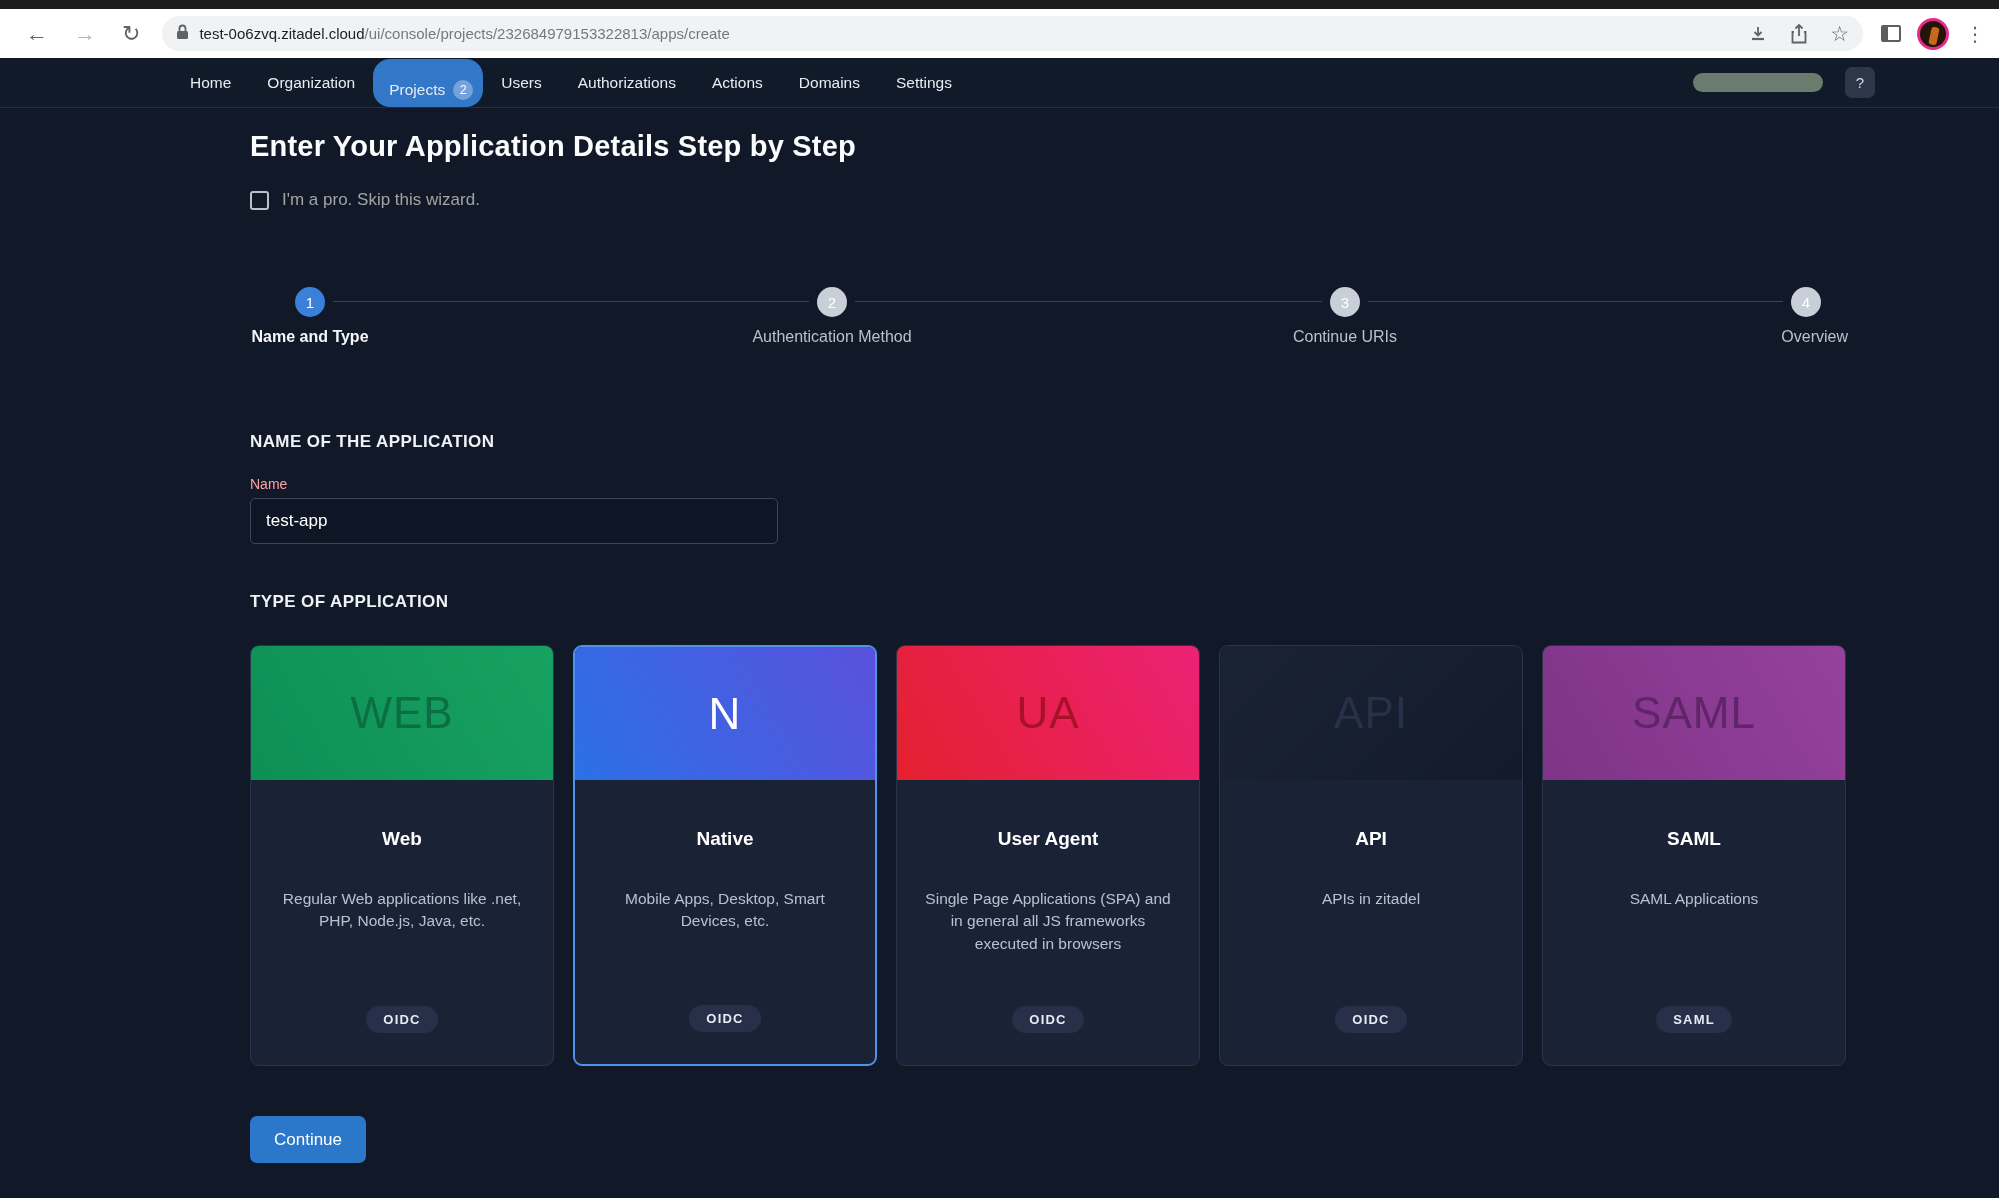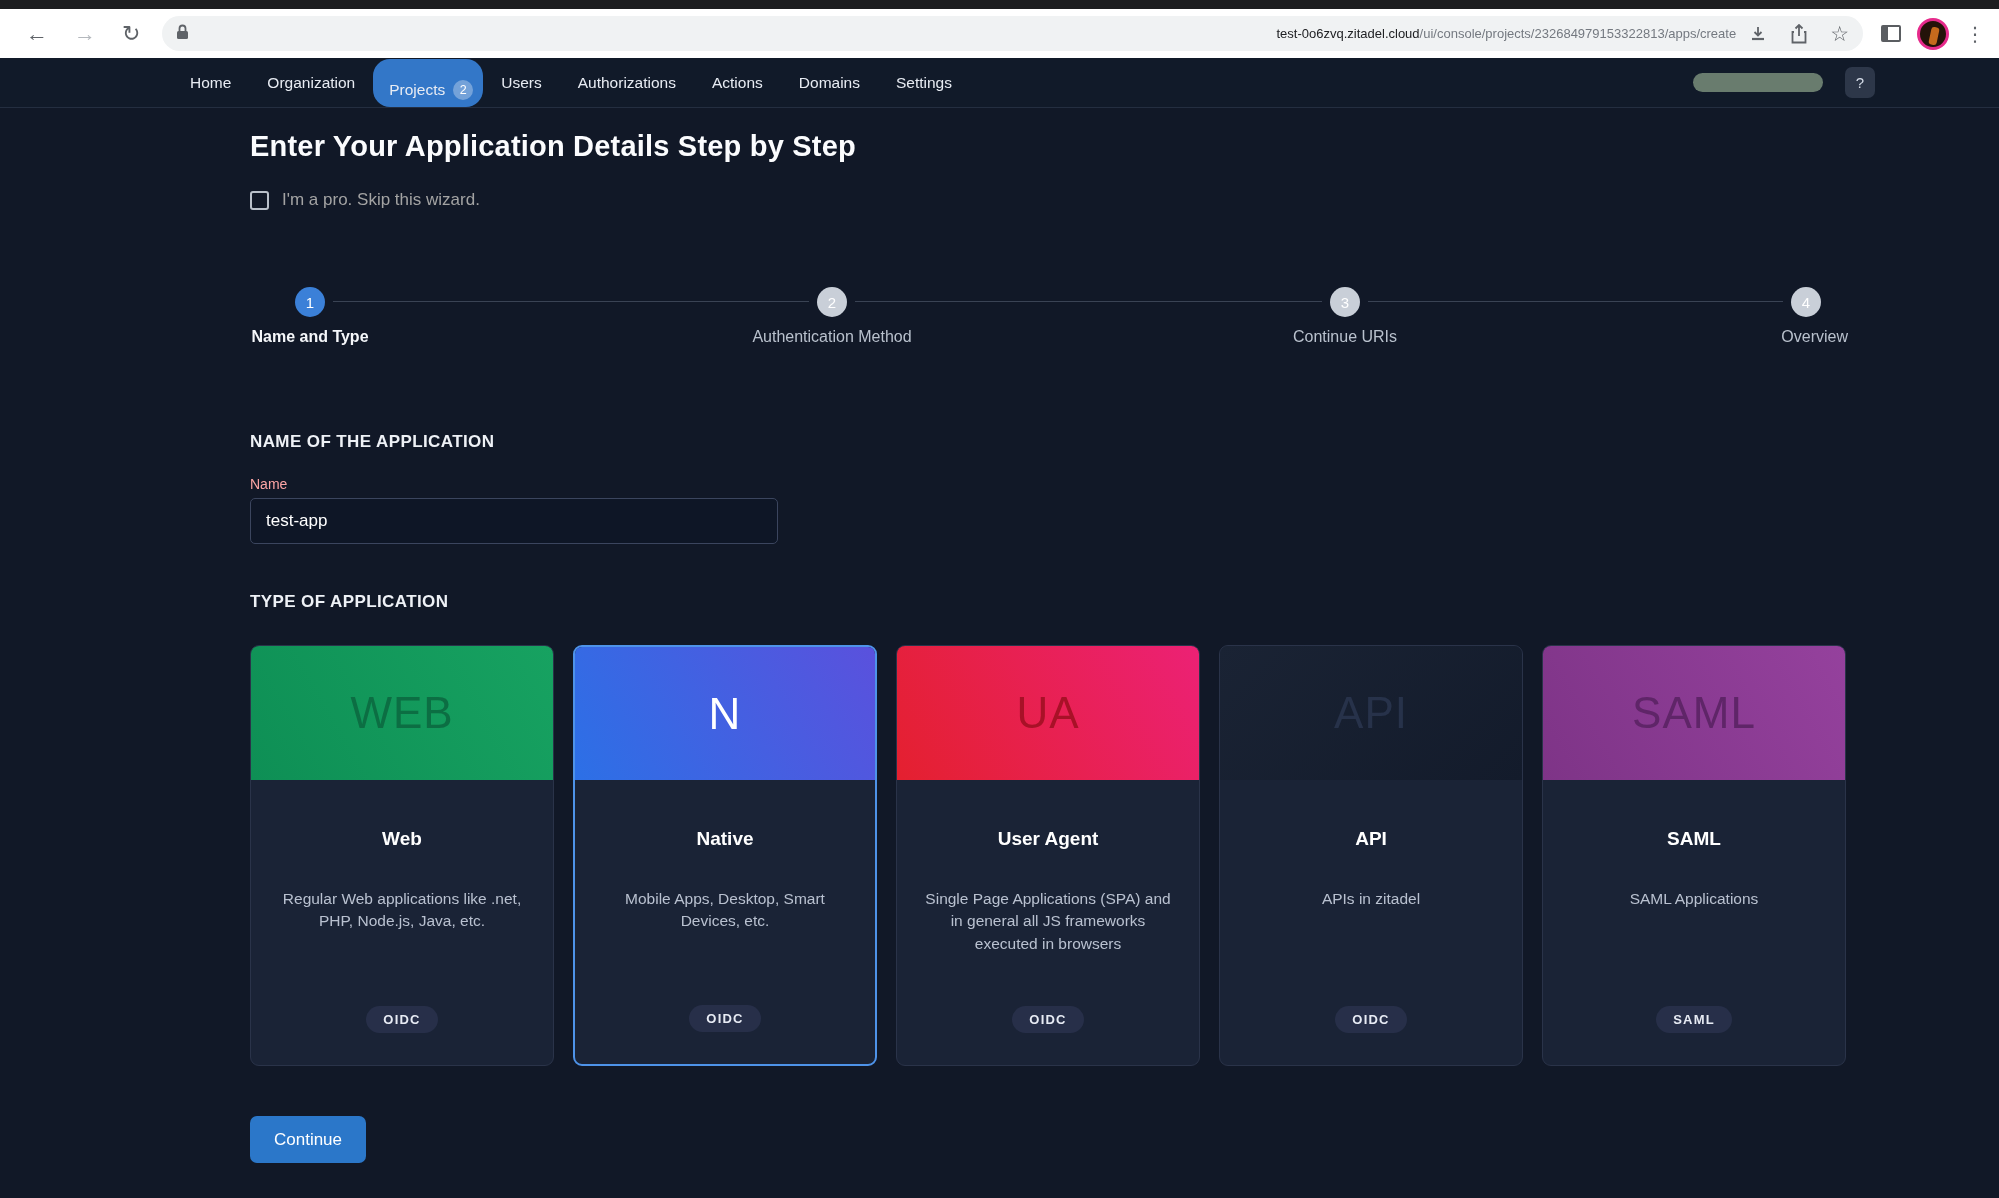--- a/index.html
+++ b/index.html
@@ -10,22 +10,22 @@
 
   
   .tabstrip { position:absolute; top:0; left:0; width:100%; height:9px; background:#1c1d1f; }
   .toolbar  { position:absolute; top:9px; left:0; width:100%; height:49px; background:#ffffff;
               display:flex; align-items:center; padding:0 14px; }
   .navbtns { display:flex; align-items:center; gap:26px; margin-left:12px; color:#5f6368; }
   .navbtns .glyph { font-size:22px; line-height:1; cursor:pointer; }
   .glyph.disabled { color:#b4b8bd; }
   .omnibox { flex:1; height:35px; margin:0 14px 0 22px; background:#f0f2f3; border-radius:18px;
              display:flex; align-items:center; padding:0 14px; }
-  .omni-url { flex:1; font-size:13px; color:#202124; margin-left:10px; white-space:nowrap;
-              overflow:hidden;text-align:right; }
+  .omni-url { flex:1; font-size:15px; color:#202124; margin-left:10px; white-space:nowrap;
+              overflow:hidden; }
   .omni-url .path { color:#747980; }
   .omni-icons { display:flex; align-items:center; gap:22px; margin-left:12px; color:#5f6368; }
   .omni-icons svg { display:block; }
   .star-glyph { font-size:21px; line-height:1; color:#5f6368; cursor:pointer; }
   .after-box { display:flex; align-items:center; gap:16px; margin-left:4px; }
   .panel-icon { width:20px; height:17px; border:2px solid #5a5d61; border-radius:2px;
                 position:relative; cursor:pointer; background:#5a5d61; }
   .panel-icon::after { content:""; position:absolute; right:0; top:0; width:11px; height:13px;
                 background:#ffffff; }
   .avatar { width:32px; height:32px; border-radius:50%; border:3px solid #e62a8b;

